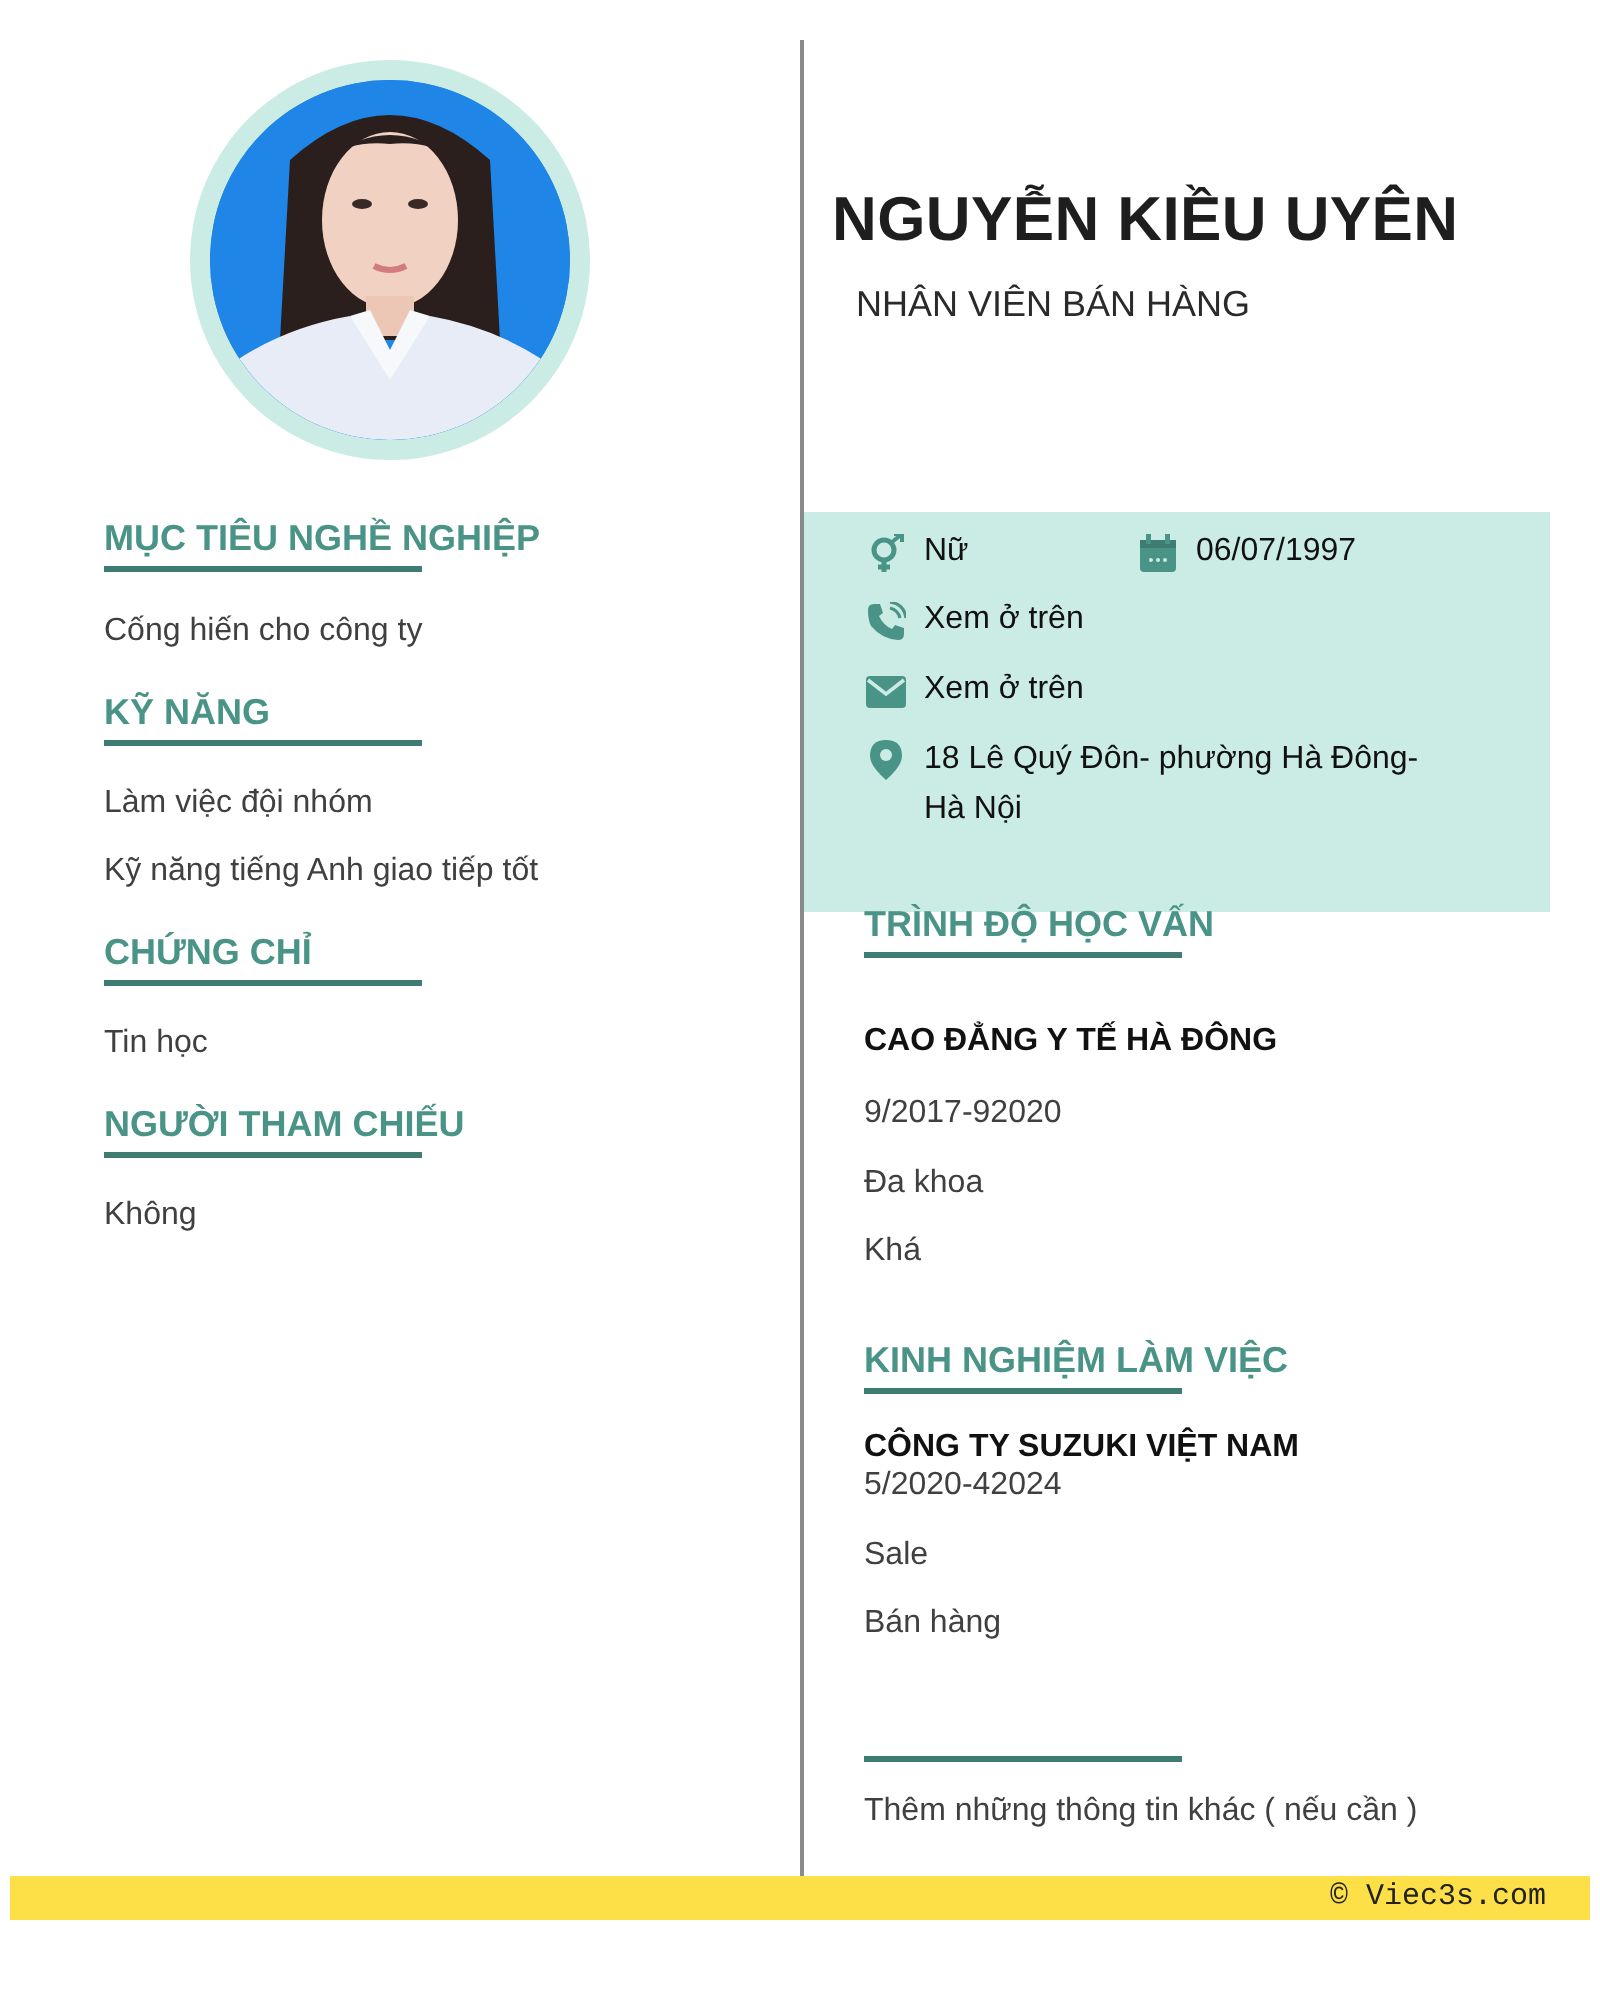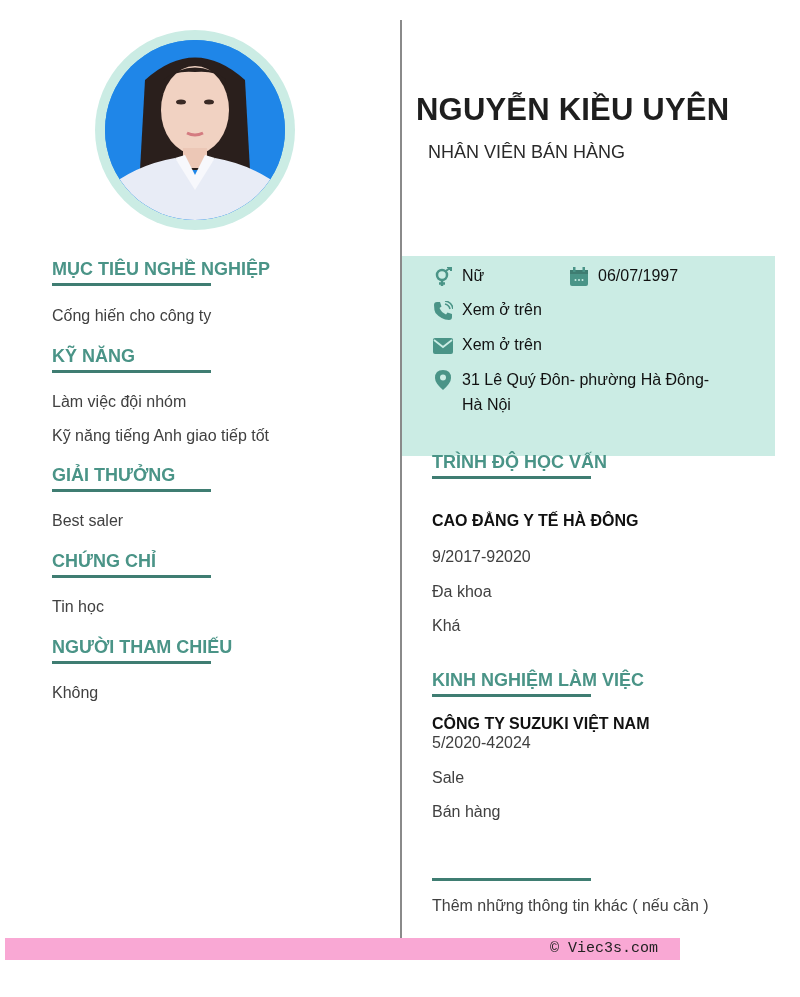--- a/index.html
+++ b/index.html
@@ -11,21 +11,21 @@
   .sec-title { font-size:18px; font-weight:bold; color:#4a9487; margin:0; line-height:22px; }
   .sec-line { width:159px; height:3px; background:#3f7d72; margin-top:3px; }
   .item { font-size:16px; line-height:20px; margin-top:0; color:#404040; }
   .name { position:absolute; left:416px; top:92px; font-size:31px; font-weight:bold; color:#1e1e1e; letter-spacing:0.2px; }
   .job { position:absolute; left:428px; top:142px; font-size:18px; color:#2a2a2a; }
   .contact { position:absolute; left:402px; top:256px; width:373px; height:200px; background:#cbece4; }
   .crow { position:absolute; font-size:16px; color:#111; display:flex; align-items:flex-start; }
   .crow .ic { width:22px; height:20px; margin-right:8px; display:flex; align-items:center; justify-content:center; }
   .right-col { position:absolute; left:432px; width:350px; }
   .bold-item { font-size:16px; font-weight:bold; color:#111; }
-  .footer { position:absolute; left:5px; top:938px; width:675px; height:22px; background:#f9a8d4; }
+  .footer { position:absolute; left:5px; top:938px; width:790px; height:22px; background:#fde047; }
   .footer span { position:absolute; right:22px; top:2px; font-family:"Liberation Mono", monospace; font-size:15px; color:#222; }
 </style>
 </head>
 <body>
 
 <div class="divider"></div>
 
 <div class="avatar-ring">
   <div class="avatar">
     <svg width="180" height="180" viewBox="0 0 180 180">
@@ -92,42 +92,37 @@
     <span>Xem ở trên</span>
   </div>
   <div class="crow" style="left:30px; top:114px;">
     <span class="ic">
       <svg width="16" height="20" viewBox="0 0 16 20">
           <path d="M8 0 Q16 0 16 8 Q16 13 8 20 Q0 13 0 8 Q0 0 8 0 Z" fill="#4a9487"></path>
           <circle cx="8" cy="7.5" r="3" fill="#cbece4"></circle>
         </svg>
     </span>
     <span style="line-height:25px; margin-top:-3px;">
-      <span>31 Lê Quý Đôn- phường Hà Đông-</span><br>
+      <span>18 Lê Quý Đôn- phường Hà Đông-</span><br>
       <span>Hà Nội</span>
     </span>
   </div>
 </div>
 
 <div class="left-col">
   <div>
     <h3 class="sec-title">MỤC TIÊU NGHỀ NGHIỆP</h3>
     <div class="sec-line"></div>
     <div class="item" style="margin-top:20px;">Cống hiến cho công ty</div>
   </div>
   <div style="margin-top:19px;">
     <h3 class="sec-title">KỸ NĂNG</h3>
     <div class="sec-line"></div>
     <div class="item" style="margin-top:19px;">Làm việc đội nhóm</div>
     <div class="item" style="margin-top:14px;">Kỹ năng tiếng Anh giao tiếp tốt</div>
-  </div>
-  <div style="margin-top:18px;">
-    <h3 class="sec-title">GIẢI THƯỞNG</h3>
-    <div class="sec-line"></div>
-    <div class="item" style="margin-top:19px;">Best saler</div>
   </div>
   <div style="margin-top:19px;">
     <h3 class="sec-title">CHỨNG CHỈ</h3>
     <div class="sec-line"></div>
     <div class="item" style="margin-top:19px;">Tin học</div>
   </div>
   <div style="margin-top:19px;">
     <h3 class="sec-title">NGƯỜI THAM CHIẾU</h3>
     <div class="sec-line"></div>
     <div class="item" style="margin-top:19px;">Không</div>

